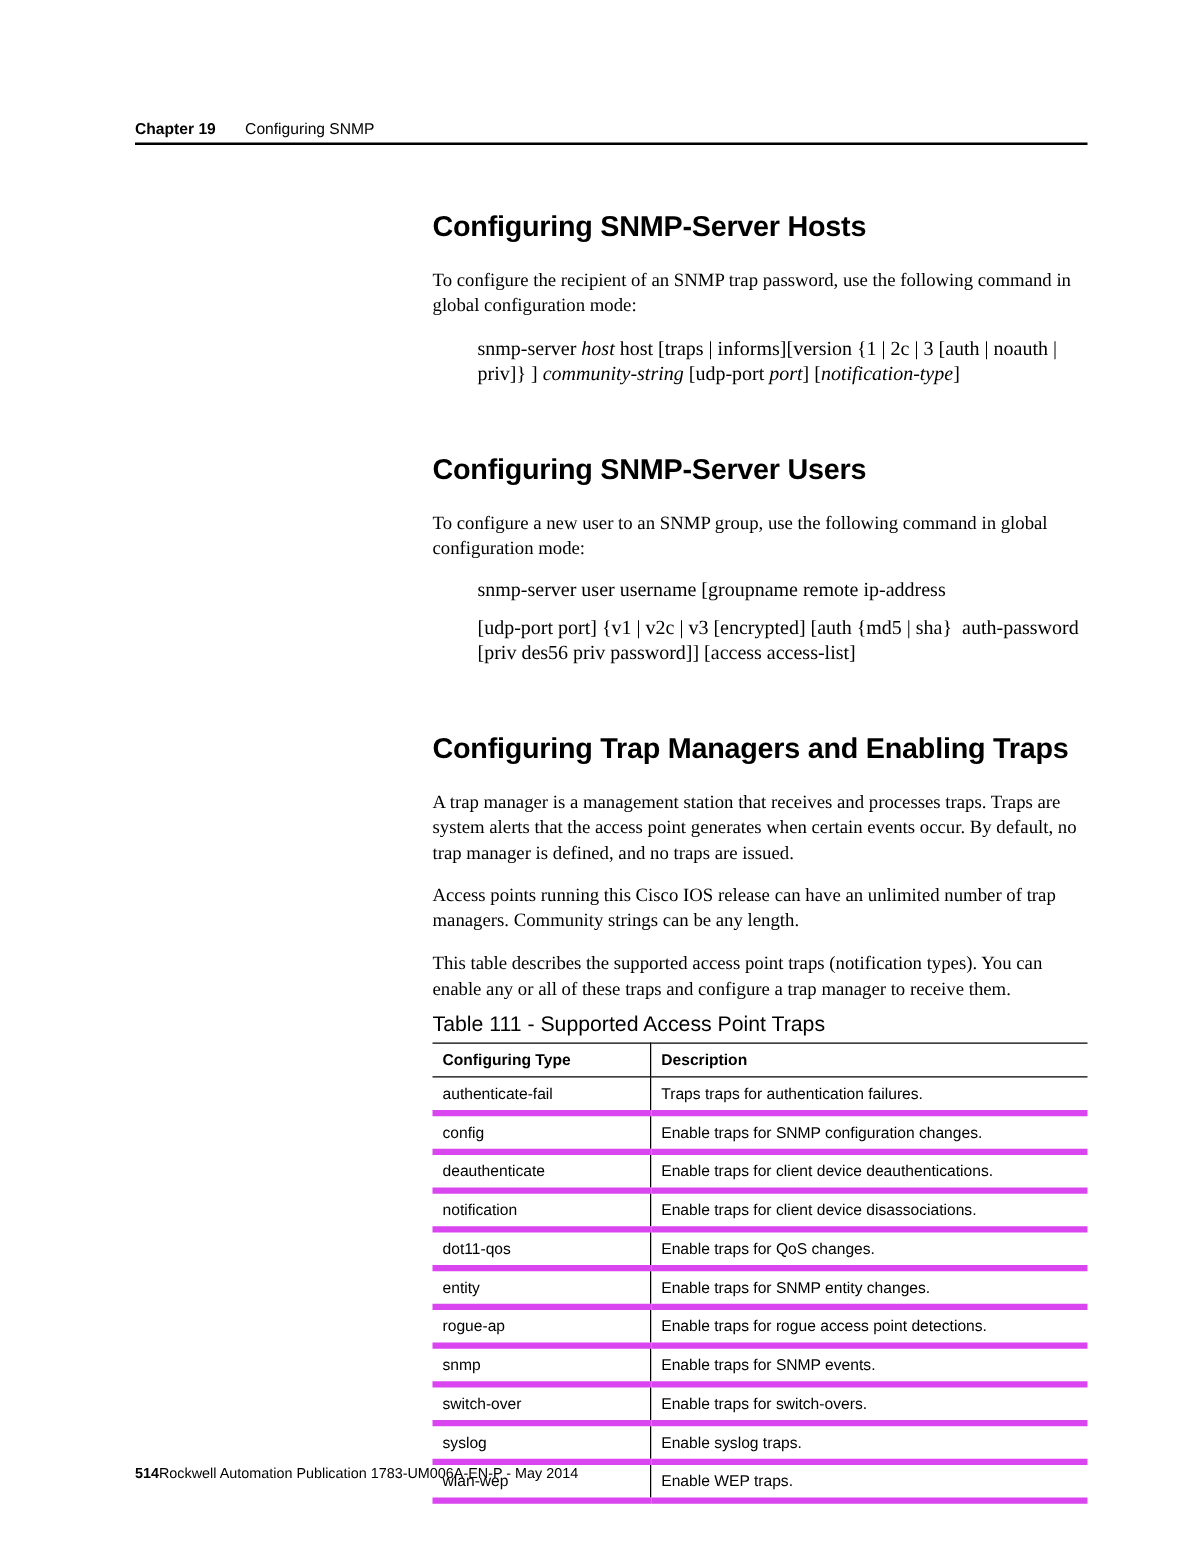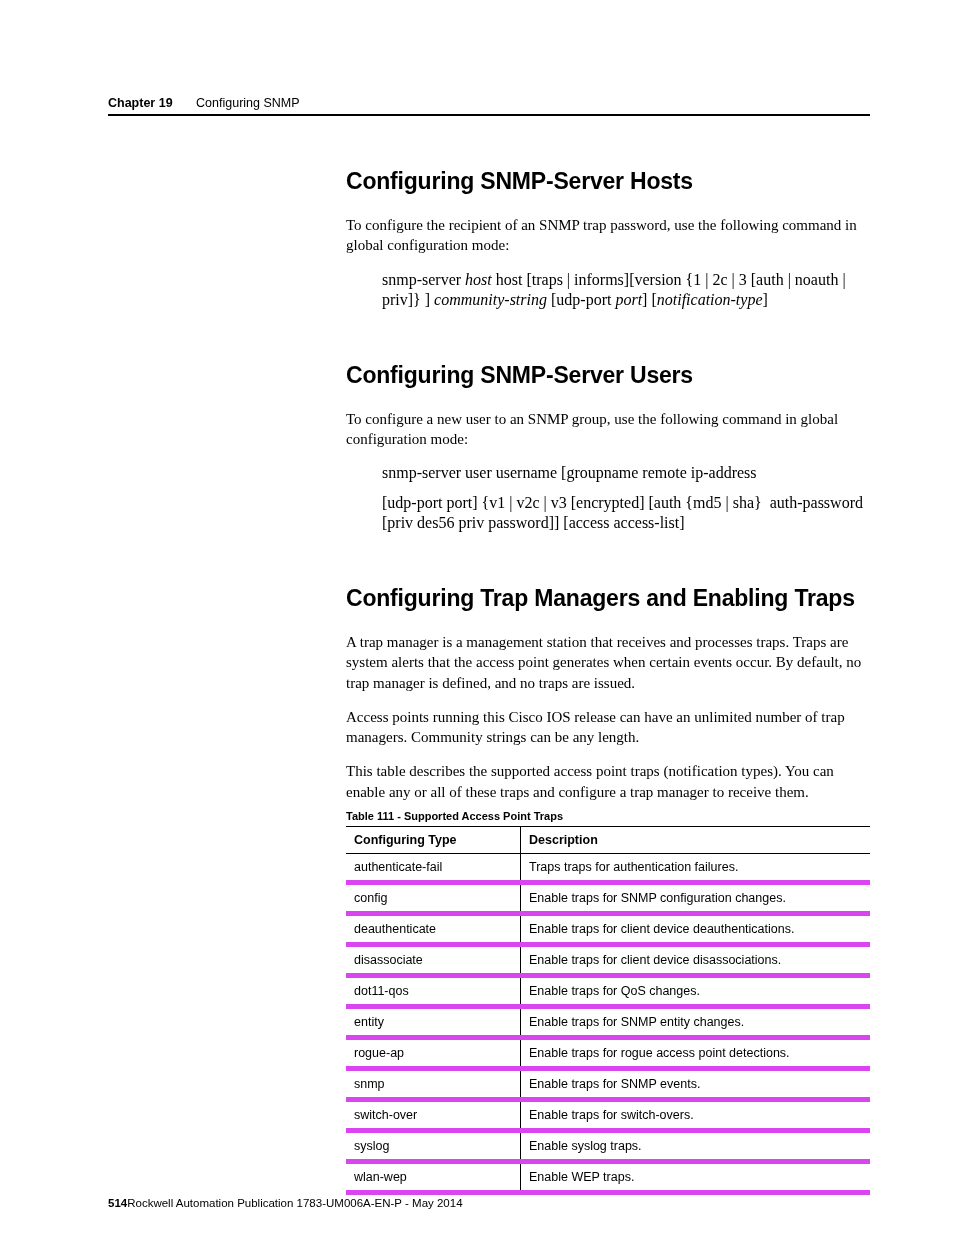--- a/index.html
+++ b/index.html
@@ -55,22 +55,22 @@
     font-family: Liberation Serif, serif;
     font-size: 16px;
     line-height: 1.25;
     margin: 0 0 28px 36px;
     white-space: pre-wrap;
   }
   .codeblock .it { font-style: italic; }
   .section-gap { height: 24px; }
   .table-caption {
     font-family: "Helvetica Neue", Arial, sans-serif;
-    font-weight: 700;
-    font-size: 11px;
+    font-weight: 400;
+    font-size: 17px;
     margin: 8px 0 4px 0;
   }
   table.traps {
     border-collapse: collapse;
     width: 100%;
     font-family: "Helvetica Neue", Arial, sans-serif;
     font-size: 12.5px;
   }
   table.traps th {
     text-align: left;
@@ -82,21 +82,21 @@
   table.traps td {
     border-bottom: 5px solid #d946ef;
     padding: 6px 8px;
     font-weight: 400;
   }
   table.traps th.col-type, table.traps td.col-type { width: 158px; border-right: 1px solid #000; }
   .footer {
     position: absolute;
     left: 108px;
     right: 84px;
-    bottom: 26px;
+    bottom: 50px;
     font-family: "Helvetica Neue", Arial, sans-serif;
     font-size: 11.5px;
   }
   .footer .pnum { font-weight: 700; float: left; }
   .footer .pubid { }
 </style>
 </head>
 <body>
 
 <div class="page">
@@ -142,21 +142,21 @@
           </tr>
           <tr>
             <td class="col-type">config</td>
             <td>Enable traps for SNMP configuration changes.</td>
           </tr>
           <tr>
             <td class="col-type">deauthenticate</td>
             <td>Enable traps for client device deauthentications.</td>
           </tr>
           <tr>
-            <td class="col-type">disassociate</td>
+            <td class="col-type">notification</td>
             <td>Enable traps for client device disassociations.</td>
           </tr>
           <tr>
             <td class="col-type">dot11-qos</td>
             <td>Enable traps for QoS changes.</td>
           </tr>
           <tr>
             <td class="col-type">entity</td>
             <td>Enable traps for SNMP entity changes.</td>
           </tr>

